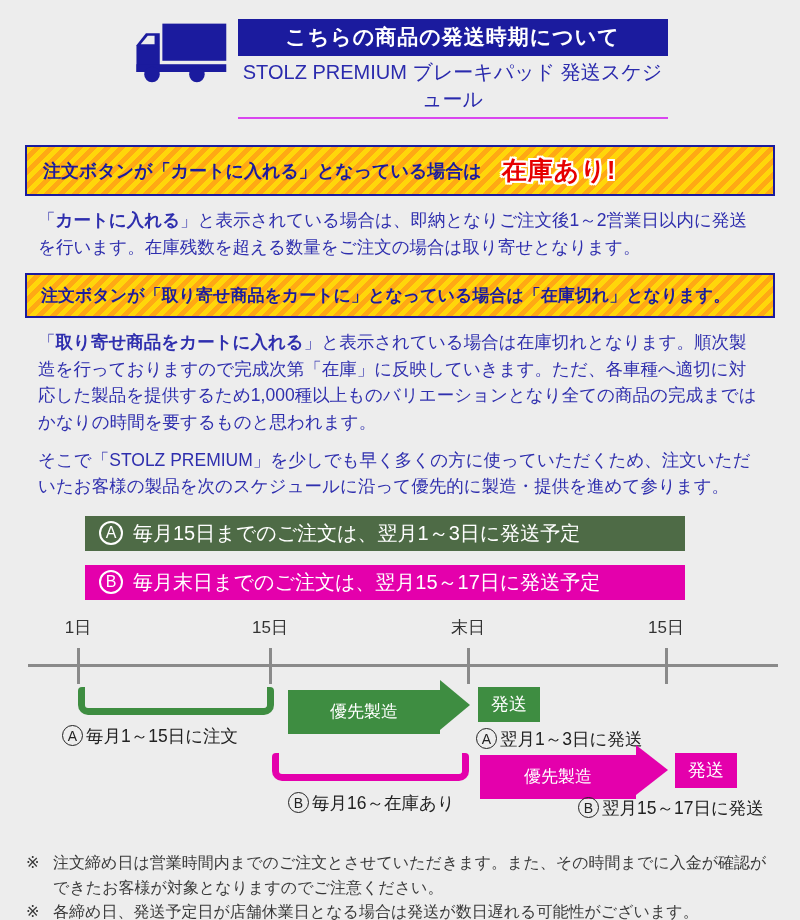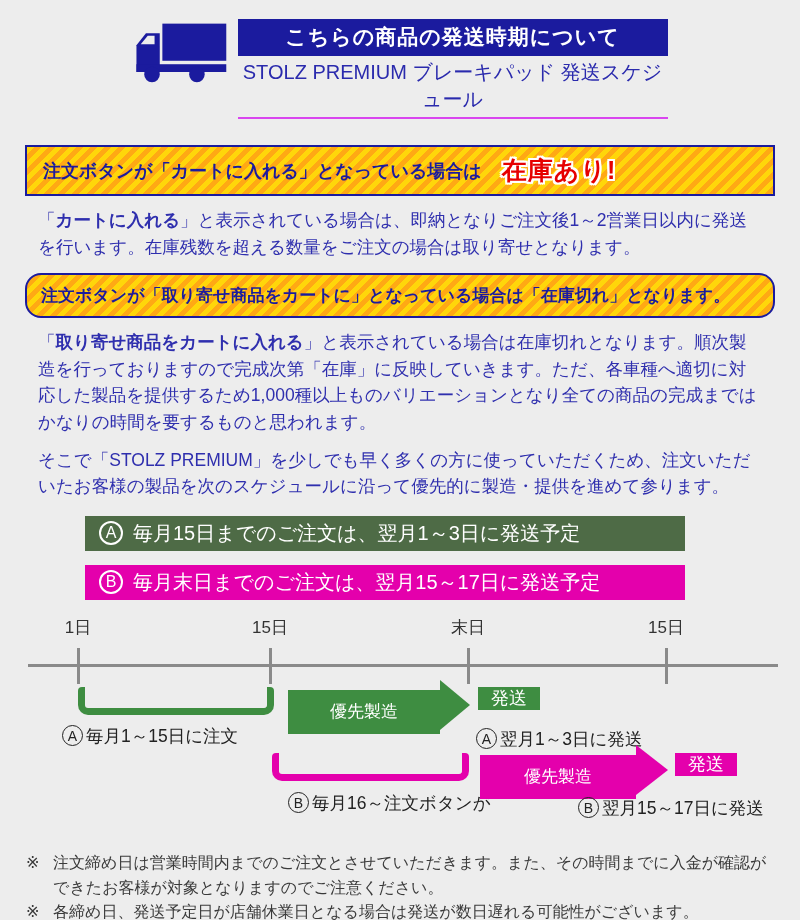--- a/index.html
+++ b/index.html
@@ -15,21 +15,21 @@
   .title-banner { background: #1b1b9e; color: #ffffff; text-align: center; font-size: 21px; font-weight: bold; padding: 4px 0 5px; letter-spacing: 1px; }
   .subtitle { color: #2a2aad; text-align: center; font-size: 20px; padding: 3px 0 4px; border-bottom: 2px solid #d946ef; }
 
   
   .banner-yellow {
     margin: 0 25px; border: 2px solid #1b1b9e;
     background: repeating-linear-gradient(135deg, #ffd60a 0px, #ffd60a 5px, #ffa914 5px, #ffa914 10px);
     color: #1b1b9e; font-weight: bold; display: flex; align-items: center;
   }
   .banner-yellow.first { margin-top: 26px; padding: 7px 16px; font-size: 18px; }
-  .banner-yellow.second { margin-top: 13px; padding: 9px 14px; font-size: 17px; border-radius: 16px; }
+  .banner-yellow.second { margin-top: 13px; padding: 9px 14px; font-size: 17px; }
   .stock-highlight {
     color: #e60000; font-size: 25px; font-weight: bold; margin-left: 20px; letter-spacing: 1px;
     text-shadow: -2px -2px 0 #fff, 2px -2px 0 #fff, -2px 2px 0 #fff, 2px 2px 0 #fff,
                  0 -2px 0 #fff, 0 2px 0 #fff, -2px 0 0 #fff, 2px 0 0 #fff;
   }
 
   
   .para { margin: 11px 38px 0 38px; color: #2f2fae; font-size: 17.5px; line-height: 1.52; }
   .para .lead-bold { font-weight: bold; }
 
@@ -51,21 +51,21 @@
   .bracket.a { left: 78px; width: 196px; top: 73px; border-color: #3e8d41; }
   .bracket.b { left: 272px; width: 197px; top: 139px; border-color: #e400ac; }
 
   .arrow-body { position: absolute; height: 44px; color: #fff; font-size: 17px; display: flex; align-items: center; justify-content: center; }
   .arrow-head { position: absolute; width: 0; height: 0; border-top: 25px solid transparent; border-bottom: 25px solid transparent; }
   .arrow-body.a { left: 288px; width: 152px; top: 76px; background: #3e8d41; }
   .arrow-head.a { left: 440px; top: 66px; border-left: 30px solid #3e8d41; }
   .arrow-body.b { left: 480px; width: 156px; top: 141px; background: #e400ac; }
   .arrow-head.b { left: 636px; top: 131px; border-left: 32px solid #e400ac; }
 
-  .ship-box { position: absolute; width: 62px; height: 23px; color: #fff; font-size: 18px; display: flex; align-items: center; justify-content: center; }
+  .ship-box { position: absolute; width: 62px; height: 35px; color: #fff; font-size: 18px; display: flex; align-items: center; justify-content: center; }
   .ship-box.a { left: 478px; top: 73px; background: #3e8d41; }
   .ship-box.b { left: 675px; top: 139px; background: #e400ac; }
 
   .tl-label { position: absolute; font-size: 17.5px; color: #222; display: flex; align-items: center; white-space: nowrap; }
   .badge-dark { display: inline-flex; width: 21px; height: 21px; border: 1.5px solid #222; border-radius: 50%;
     align-items: center; justify-content: center; font-size: 14px; margin-right: 3px; flex: none; }
   .tl-label.order-a { left: 62px;  top: 110px; }
   .tl-label.ship-a  { left: 476px; top: 113px; }
   .tl-label.order-b { left: 288px; top: 177px; }
   .tl-label.ship-b  { left: 578px; top: 182px; }
@@ -149,21 +149,21 @@
     <div class="arrow-head a"></div>
     <div class="ship-box a">発送</div>
     <div class="tl-label ship-a">
       <span class="badge-dark">A</span>
       <span>翌月1～3日に発送</span>
     </div>
 
     <div class="bracket b"></div>
     <div class="tl-label order-b">
       <span class="badge-dark">B</span>
-      <span>毎月16～注文ボタンが</span>
+      <span>毎月16～在庫あり</span>
     </div>
     <div class="arrow-body b">
       <span>優先製造</span>
     </div>
     <div class="arrow-head b"></div>
     <div class="ship-box b">発送</div>
     <div class="tl-label ship-b">
       <span class="badge-dark">B</span>
       <span>翌月15～17日に発送</span>
     </div>

